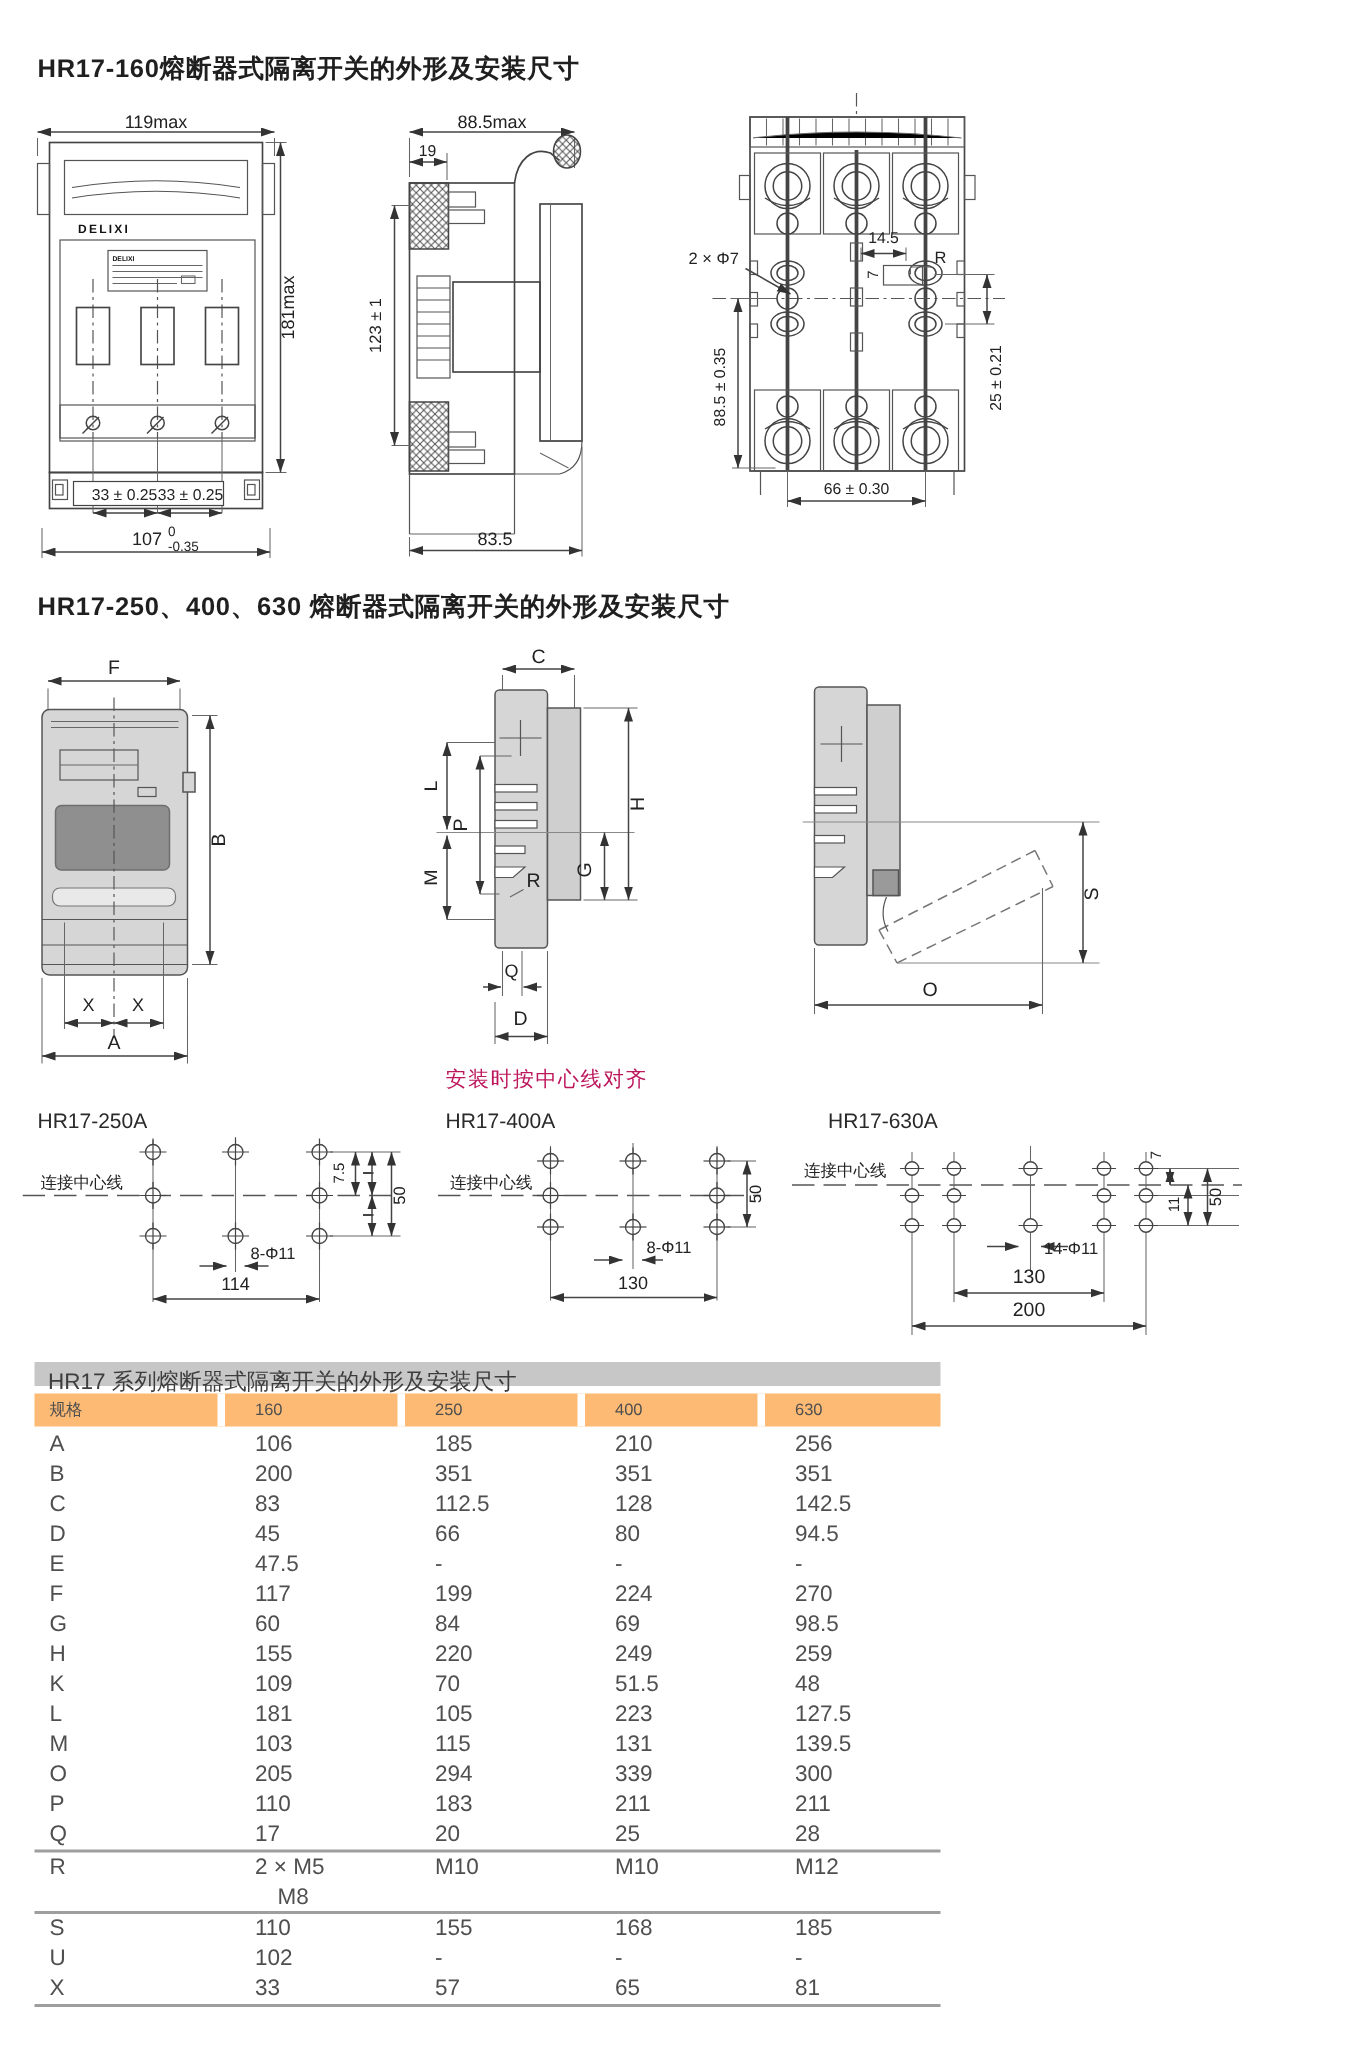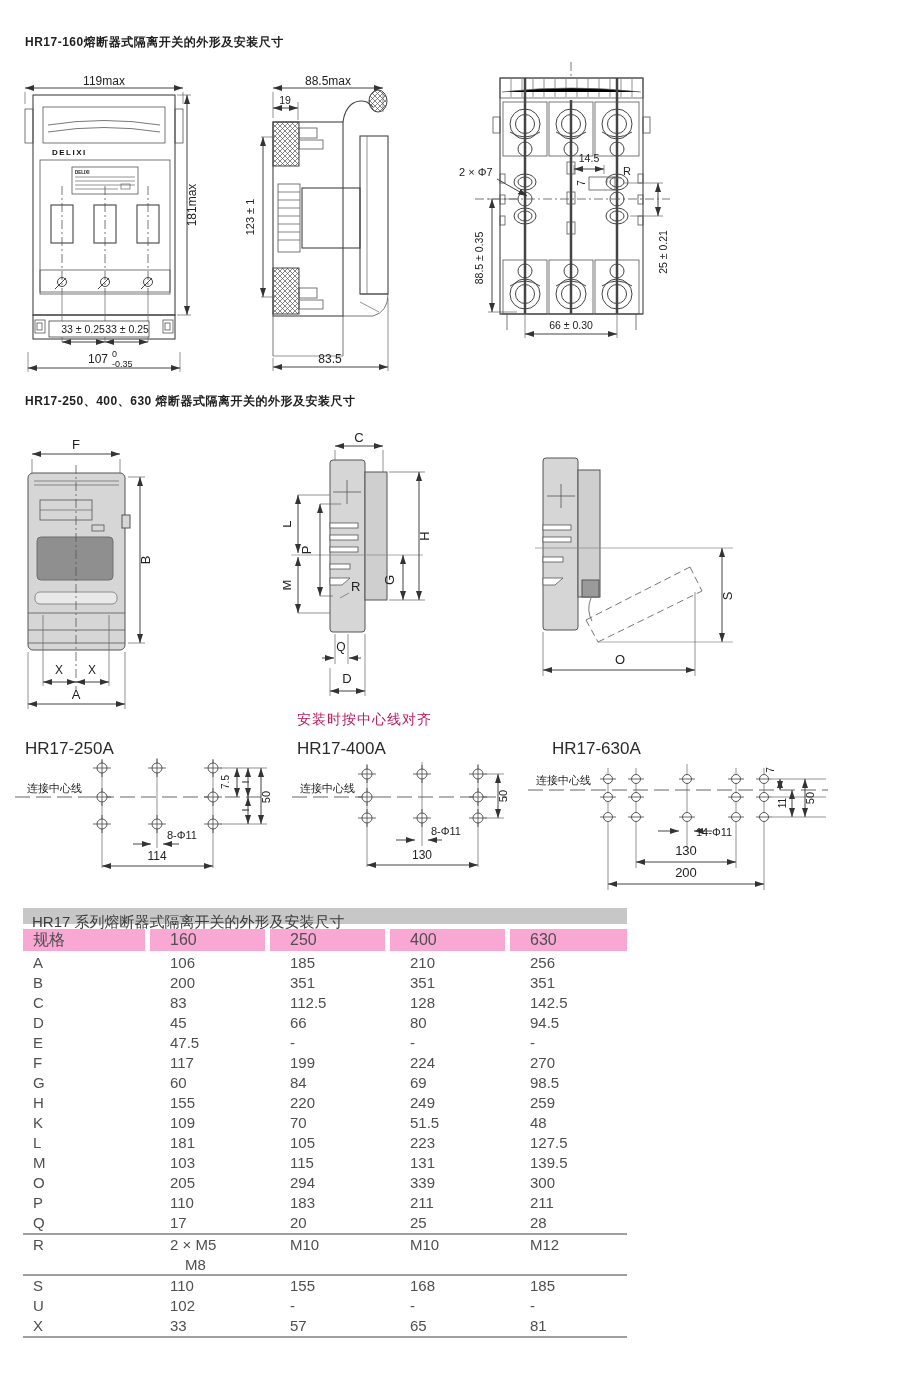--- a/index.html
+++ b/index.html
@@ -1,20 +1,20 @@
 <!DOCTYPE html>
 <html><head>
 <meta charset="utf-8">
 <style>
   html,body{margin:0;padding:0;background:#fff;}
   .page{position:relative;width:900px;height:1381px;background:#fff;overflow:hidden;
         font-family:"Liberation Sans",sans-serif;color:#222;}
   .abs{position:absolute;}
-  .h1{font-size:12px;font-weight:bold;color:#1f1f1f;letter-spacing:.5px;}
-  .figtitle{font-size:17px;color:#2a2a2a;}
+  .h1{font-size:17px;font-weight:bold;color:#1f1f1f;letter-spacing:.5px;}
+  .figtitle{font-size:14px;color:#2a2a2a;}
   .caption{font-size:14px;color:#be185d;letter-spacing:1px;}
   svg{display:block;}
   svg text{font-family:"Liberation Sans",sans-serif;fill:#222;}
   .t9{font-size:9px;} .t10{font-size:10px;} .t105{font-size:10.5px;}
   .t11{font-size:11px;} .t12{font-size:12px;} .t13{font-size:13px;}
   .brand{font-size:8px;font-weight:bold;letter-spacing:1.5px;fill:#111;}
   .brand-tiny{font-size:4.5px;font-weight:bold;fill:#111;}
   .dl{stroke:#444;stroke-width:1;fill:none;}
   .xl{stroke:#666;stroke-width:.7;fill:none;}
   .ol{stroke:#444;stroke-width:1.1;fill:none;}
@@ -24,21 +24,21 @@
   .gray{fill:#d6d6d6;stroke:#555;stroke-width:1;}
   .gray2{fill:#cfcfcf;stroke:#555;stroke-width:1;}
   .dark{fill:#8f8f8f;stroke:#6e6e6e;stroke-width:1;}
   .white{fill:#fff;stroke:#555;stroke-width:.8;}
   
   .tablewrap{left:23px;top:908px;width:604px;}
   .tbar{height:16px;line-height:28px;background:#c7c7c7;color:#3d3d3d;
         font-size:15px;padding-left:9px;box-sizing:border-box;}
   .thead{display:grid;grid-template-columns:127px 120px 120px 120px 117px;
          column-gap:0;margin-top:5px;}
-  .th{background:#f9a8d4;height:22px;line-height:22px;font-size:16px;color:#4f4f4f;
+  .th{background:#fdba74;height:22px;line-height:22px;font-size:11px;color:#4f4f4f;
       padding-left:20px;box-sizing:border-box;border-right:5px solid #fff;}
   .th.c0{padding-left:10px;}
   .th:last-child{border-right:none;}
   .tbody{margin-top:2px;}
   .tr{display:grid;grid-template-columns:127px 120px 120px 120px 117px;
       font-size:15px;color:#4f4f4f;}
   .td{padding-left:20px;line-height:20px;box-sizing:border-box;}
   .td.c0{padding-left:10px;}
   .tr.ra{border-top:2px solid #9e9e9e;}
   .tr.rb{border-bottom:2px solid #9e9e9e;}

